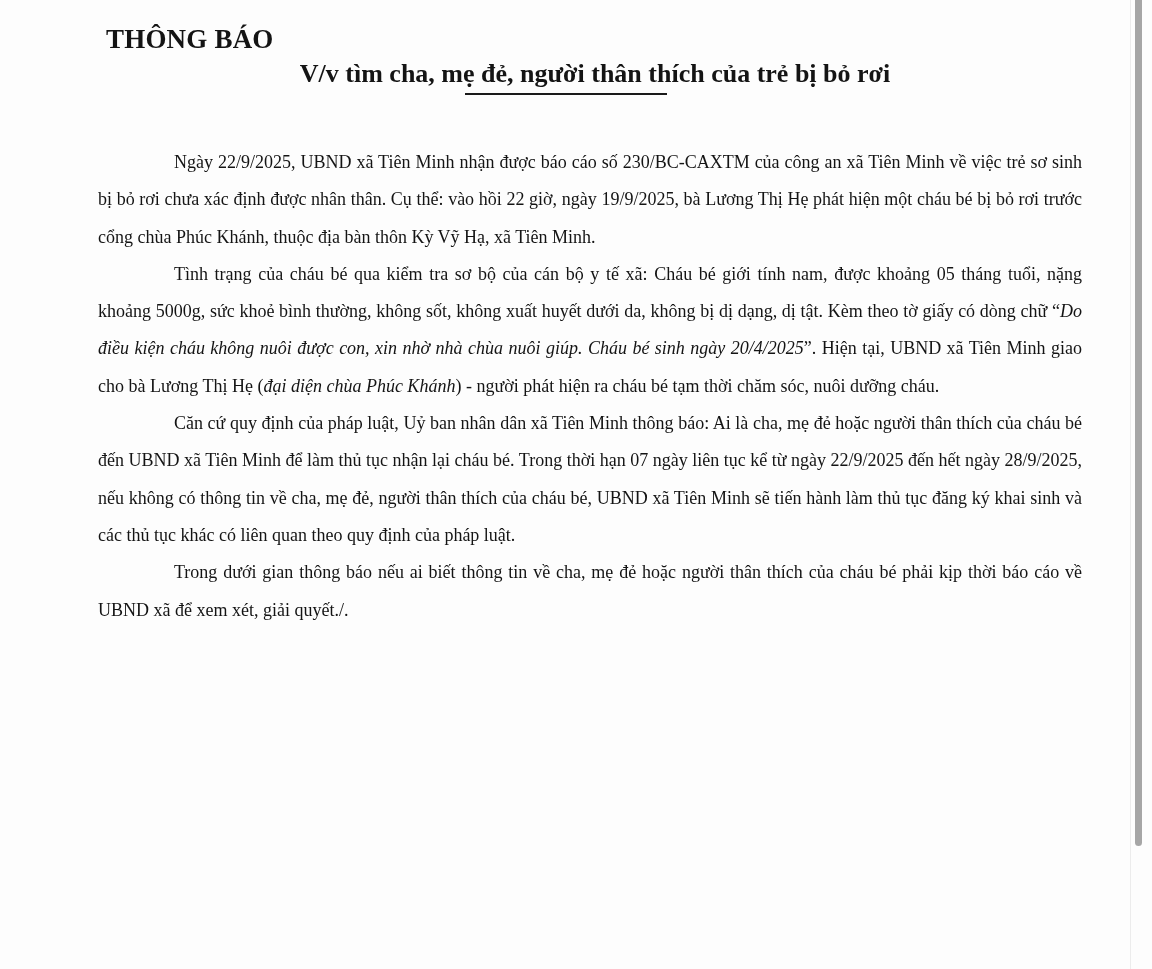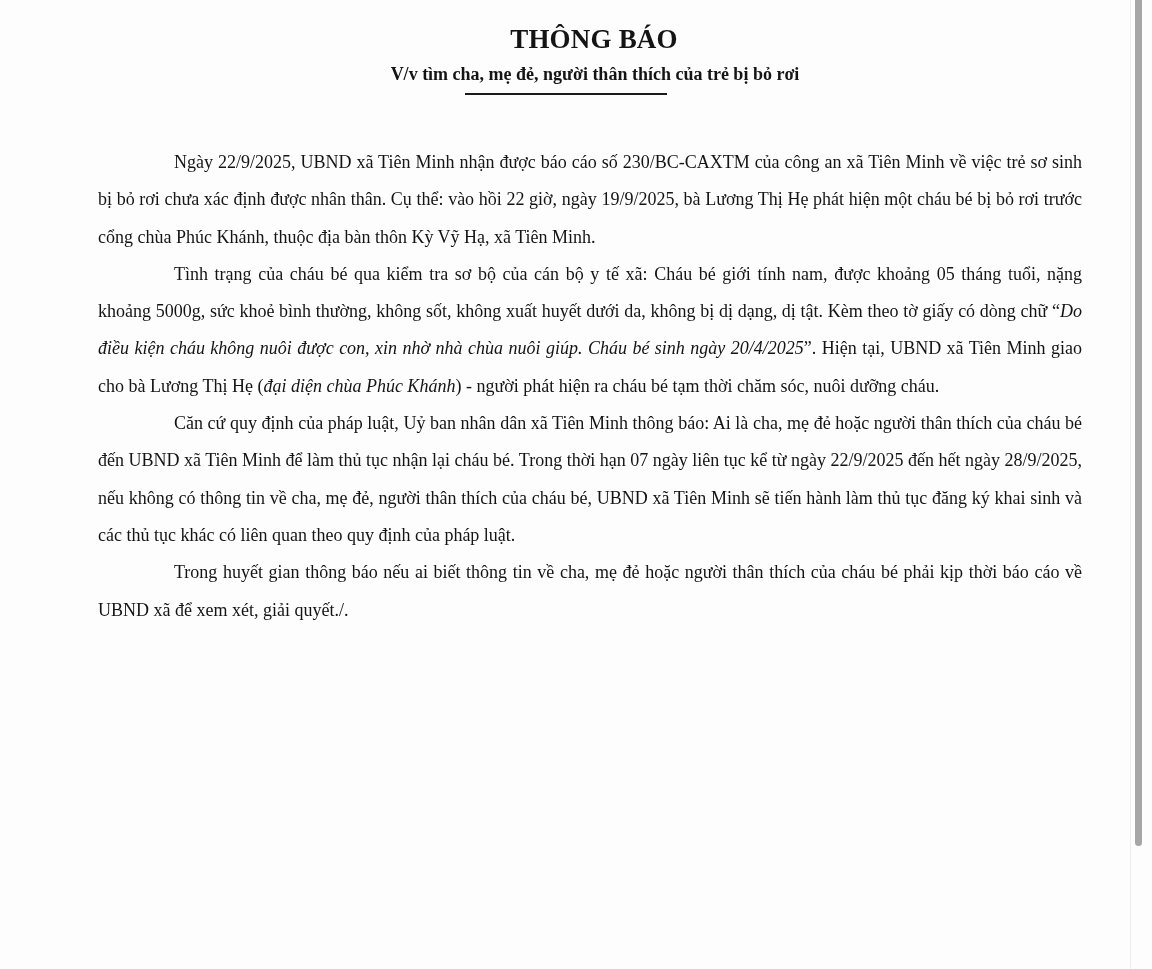--- a/index.html
+++ b/index.html
@@ -15,32 +15,32 @@
       font-family: "Liberation Serif", "DejaVu Serif", serif;
       color: #141414;
     }
     .page {
       position: absolute;
       left: 98px;
       top: 0;
       width: 984px;
     }
     .title {
-      text-align: center;
+      text-align: left;
       font-weight: bold;
       font-size: 27px;
       line-height: 34px;
       margin: 22px 0 0 0;
       padding-left: 8px;
       letter-spacing: 0.2px;
     }
     .subtitle {
       text-align: center;
       font-weight: bold;
-      font-size: 18px;
+      font-size: 26px;
       line-height: 34px;
       margin: 1px 0 0 0;
       padding-left: 10px;
     }
     .title-rule {
       position: absolute;
       left: 367px;
       top: 93px;
       width: 202px;
       height: 2px;
@@ -88,18 +88,18 @@
   <div class="subtitle">V/v tìm cha, mẹ đẻ, người thân thích của trẻ bị bỏ rơi</div>
   <div class="title-rule"></div>
 
   <div class="body">
     <p class="para">Ngày 22/9/2025, UBND xã Tiên Minh nhận được báo cáo số 230/BC-CAXTM của công an xã Tiên Minh về việc trẻ sơ sinh bị bỏ rơi chưa xác định được nhân thân. Cụ thể: vào hồi 22 giờ, ngày 19/9/2025, bà Lương Thị Hẹ phát hiện một cháu bé bị bỏ rơi trước cổng chùa Phúc Khánh, thuộc địa bàn thôn Kỳ Vỹ Hạ, xã Tiên Minh.</p>
 
     <p class="para"><span>Tình trạng của cháu bé qua kiểm tra sơ bộ của cán bộ y tế xã: Cháu bé giới tính nam, được khoảng 05 tháng tuổi, nặng khoảng 5000g, sức khoẻ bình thường, không sốt, không xuất huyết dưới da, không bị dị dạng, dị tật. Kèm theo tờ giấy có dòng chữ “</span><em>Do điều kiện cháu không nuôi được con, xin nhờ nhà chùa nuôi giúp. Cháu bé sinh ngày 20/4/2025</em><span>”. Hiện tại, UBND xã Tiên Minh giao cho bà Lương Thị Hẹ (</span><em>đại diện chùa Phúc Khánh</em><span>) - người phát hiện ra cháu bé tạm thời chăm sóc, nuôi dưỡng cháu.</span></p>
 
     <p class="para">Căn cứ quy định của pháp luật, Uỷ ban nhân dân xã Tiên Minh thông báo: Ai là cha, mẹ đẻ hoặc người thân thích của cháu bé đến UBND xã Tiên Minh để làm thủ tục nhận lại cháu bé. Trong thời hạn 07 ngày liên tục kể từ ngày 22/9/2025 đến hết ngày 28/9/2025, nếu không có thông tin về cha, mẹ đẻ, người thân thích của cháu bé, UBND xã Tiên Minh sẽ tiến hành làm thủ tục đăng ký khai sinh và các thủ tục khác có liên quan theo quy định của pháp luật.</p>
 
-    <p class="para">Trong huyết gian thông báo nếu ai biết thông tin về cha, mẹ đẻ hoặc người thân thích của cháu bé phải kịp thời báo cáo về UBND xã để xem xét, giải quyết./.</p>
+    <p class="para">Trong dưới gian thông báo nếu ai biết thông tin về cha, mẹ đẻ hoặc người thân thích của cháu bé phải kịp thời báo cáo về UBND xã để xem xét, giải quyết./.</p>
   </div>
 </div>
 
 <div class="scroll-track"></div>
 <div class="scroll-thumb"></div>
 
 </body></html>

